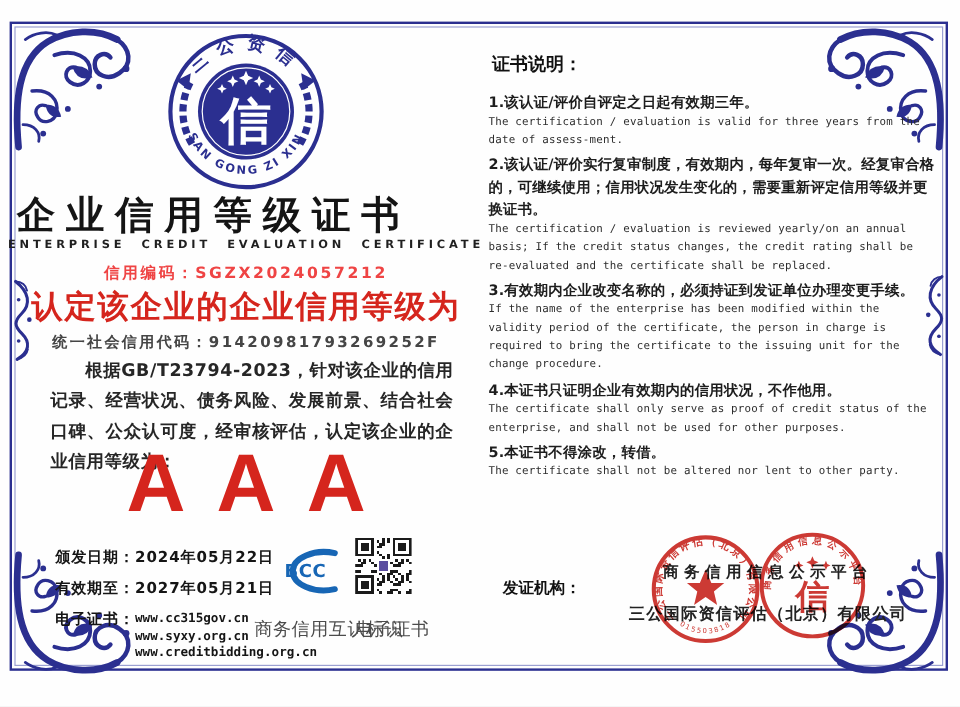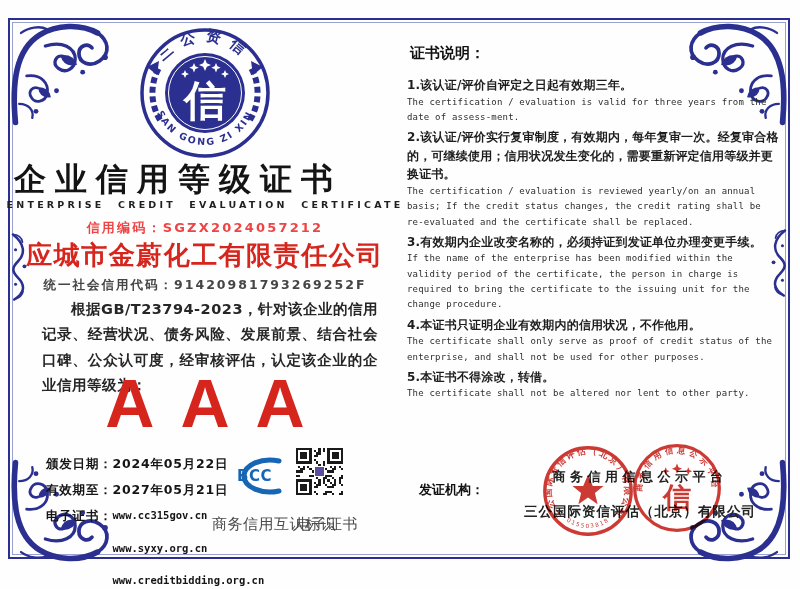--- a/index.html
+++ b/index.html
@@ -31,21 +31,21 @@
   .statement{position:absolute;left:42px;top:297px;width:336px;font-size:14.5px;font-weight:bold;
          color:#262626;line-height:1.75;text-indent:2em;text-align:justify;letter-spacing:0.5px;}
   .rating{position:absolute;left:5px;top:364px;width:400px;text-align:center;
          font-family:Liberation Sans, sans-serif;font-size:68px;font-weight:bold;
          color:#d5251d;letter-spacing:26px;padding-left:26px;box-sizing:border-box;}
 
   .meta{position:absolute;left:46px;top:456px;font-size:12.5px;font-weight:bold;color:#151515;}
   .meta-row{display:flex;margin-bottom:9px;letter-spacing:0.8px;}
   .meta-row .lbl{white-space:nowrap;}
   .sites{display:flex;flex-direction:column;font-family:"DejaVu Sans Mono",monospace;
-         font-size:10.5px;line-height:14.5px;letter-spacing:0;gap:18px;}
+         font-size:10.5px;line-height:14.5px;letter-spacing:0;}
   .bcc-wrap{position:absolute;left:226px;top:455px;width:68px;text-align:left;}
   .bcc{position:relative;width:62px;height:42px;margin:0 auto;}
   .bcc svg{position:absolute;left:0;top:0;}
   .bcc .bcc-text{position:absolute;left:8px;top:12px;width:52px;font-size:15px;font-weight:bold;
          color:#1766b5;letter-spacing:0.5px;}
   .cap{font-size:15px;color:#4c4c4c;font-weight:normal;letter-spacing:0.5px;white-space:nowrap;}
   .bcc-cap{position:absolute;left:212px;top:515px;width:96px;text-align:center;}
   .qr-wrap{position:absolute;left:296px;top:448px;width:47px;}
   .qr-cap{position:absolute;left:296px;top:515px;width:47px;text-align:right;}
 
@@ -136,21 +136,21 @@
     </g>
     <text y="22" text-anchor="middle" font-size="42" font-weight="bold" fill="#ffffff">信</text>
     <text font-size="9.5" font-weight="bold" fill="#2b2f90" letter-spacing="2">
       <textPath href="#logoBot" startOffset="50%" text-anchor="middle">SAN GONG ZI XIN</textPath>
     </text>
   </svg>
 
   <div class="title">企业信用等级证书</div>
   <div class="title-en">ENTERPRISE CREDIT EVALUATION CERTIFICATE</div>
   <div class="code-line"><span>信用编码：</span><span>SGZX2024057212</span></div>
-  <div class="company">应城市金蔚化工有限责任公司</div>
+  <div class="company">认定该企业的企业信用等级为</div>
   <div class="uscc-line"><span>统一社会信用代码：</span><span>91420981793269252F</span></div>
   <div class="statement">根据GB/T23794-2023，针对该企业的信用记录、经营状况、债务风险、发展前景、结合社会口碑、公众认可度，经审核评估，认定该企业的企业信用等级为：</div>
   <div class="rating">AAA</div>
 
   <div class="meta">
     <div class="meta-row">
       <span class="lbl">颁发日期：</span>
       <span>2024年05月22日</span>
     </div>
     <div class="meta-row">

